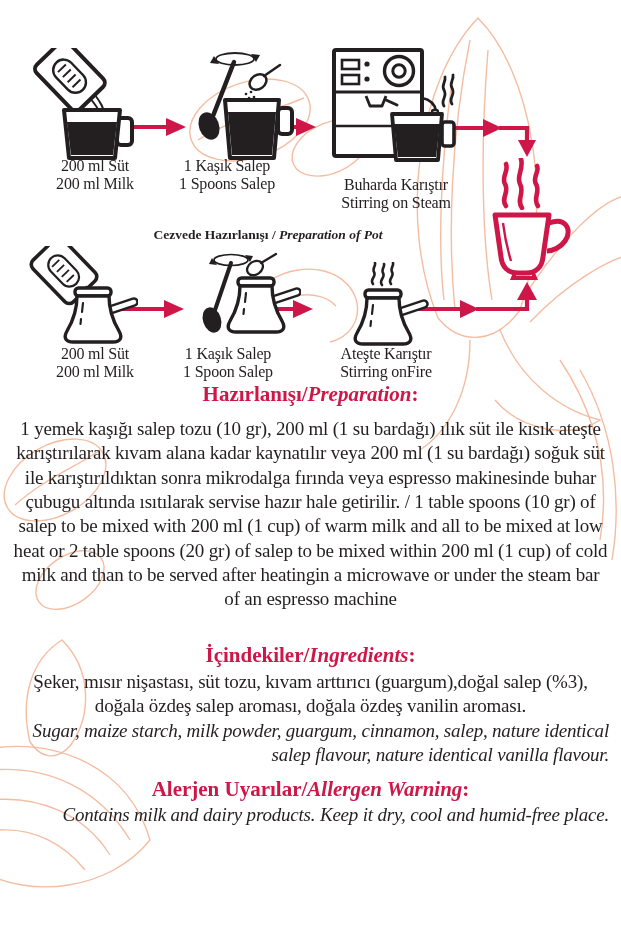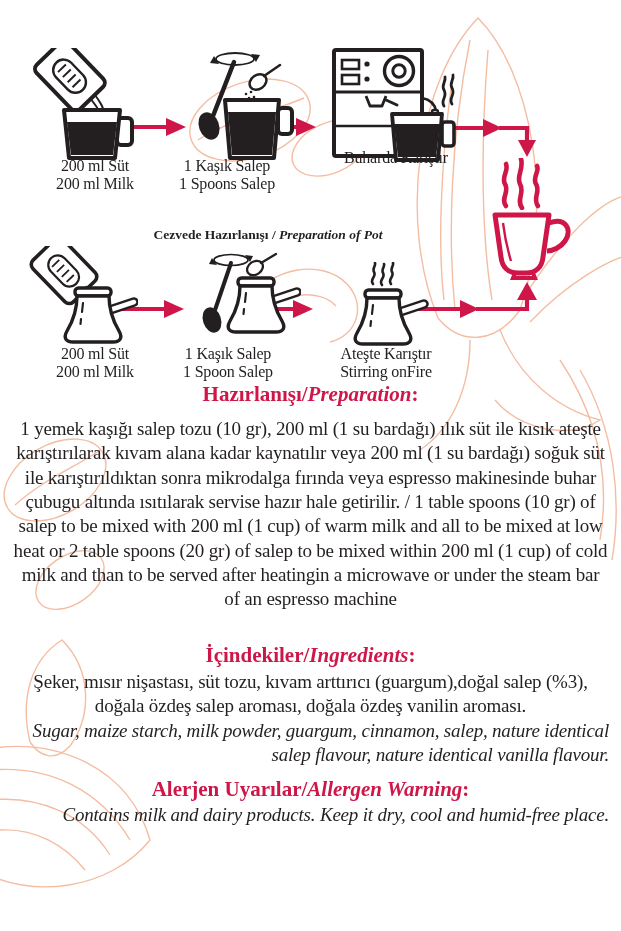--- a/index.html
+++ b/index.html
@@ -137,22 +137,23 @@
     <circle cx="69" cy="23" r="6.2" fill="#fff" stroke="#231f20" stroke-width="3"></circle>
     <path d="M36,48 l4,10 h12 l4,-10" fill="#fff" stroke="#231f20" stroke-width="2.8" stroke-linejoin="round"></path>
     <line x1="56" y1="52" x2="67" y2="57" stroke="#231f20" stroke-width="3" stroke-linecap="round"></line>
     <path d="M92,50 C102,52 105,57 106,63" fill="none" stroke="#231f20" stroke-width="2.8"></path>
     <rect x="102" y="62" width="6" height="11" rx="2" fill="#fff" stroke="#231f20" stroke-width="2.4"></rect>
     <path d="M114,58 c-4,-6 4,-9 0,-16 c-3,-5 2,-8 1,-13 M122,56 c-4,-6 4,-9 0,-16 c-3,-5 2,-8 1,-13" fill="none" stroke="#231f20" stroke-width="2.8" stroke-linecap="round"></path>
     <rect x="112" y="74" width="12" height="24" rx="3" fill="#fff" stroke="#231f20" stroke-width="3.6"></rect>
     <polygon points="62,66 66,112 108,112 112,66" fill="#fff" stroke="#231f20" stroke-width="3.8" stroke-linejoin="round"></polygon>
     <polygon points="64,76 68,109 106,109 110,76" fill="#231f20"></polygon>
   </svg>
-  <div class="step-label" style="left:323px;top:149px;width:146px">
+  <div class="step-label" style="left:323px;top:176px;width:146px">
     <div>Buharda Karıştır</div>
+    <div>Stirring on Steam</div>
   </div>
 
   <svg class="icon" style="left:497px;top:158px" width="52" height="52" viewBox="0 0 52 52" fill="none" stroke="#ce1748" stroke-width="4.6" stroke-linecap="round">
     <path d="M9,48 C3,40 13,34 8,26 C4,19 12,13 9,6"></path>
     <path d="M25,50 C19,42 28,34 23,26 C19,18 27,11 24,1"></path>
     <path d="M41,48 C35,40 44,34 39,26 C35,19 43,13 40,8"></path>
   </svg>
   <svg class="icon" style="left:491px;top:211px" width="86" height="70" viewBox="0 0 86 70">
     <path d="M4,4 L58,4 L52,46 C51,56 45,62 35,62 L27,62 C17,62 11,56 10,46 Z" fill="#fff" stroke="#ce1748" stroke-width="5" stroke-linejoin="round"></path>
     <path d="M58,12 C74,6 82,18 74,30 C70,36 62,40 56,40" fill="none" stroke="#ce1748" stroke-width="5"></path>

